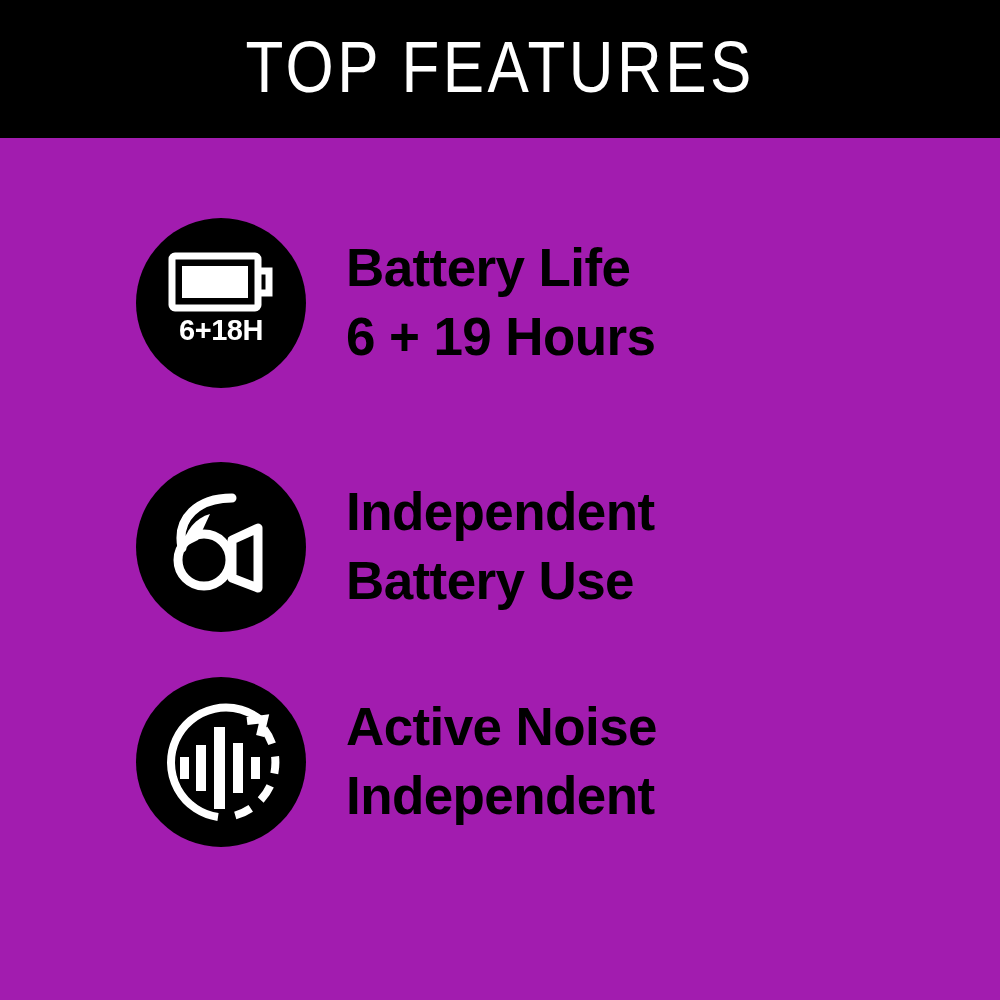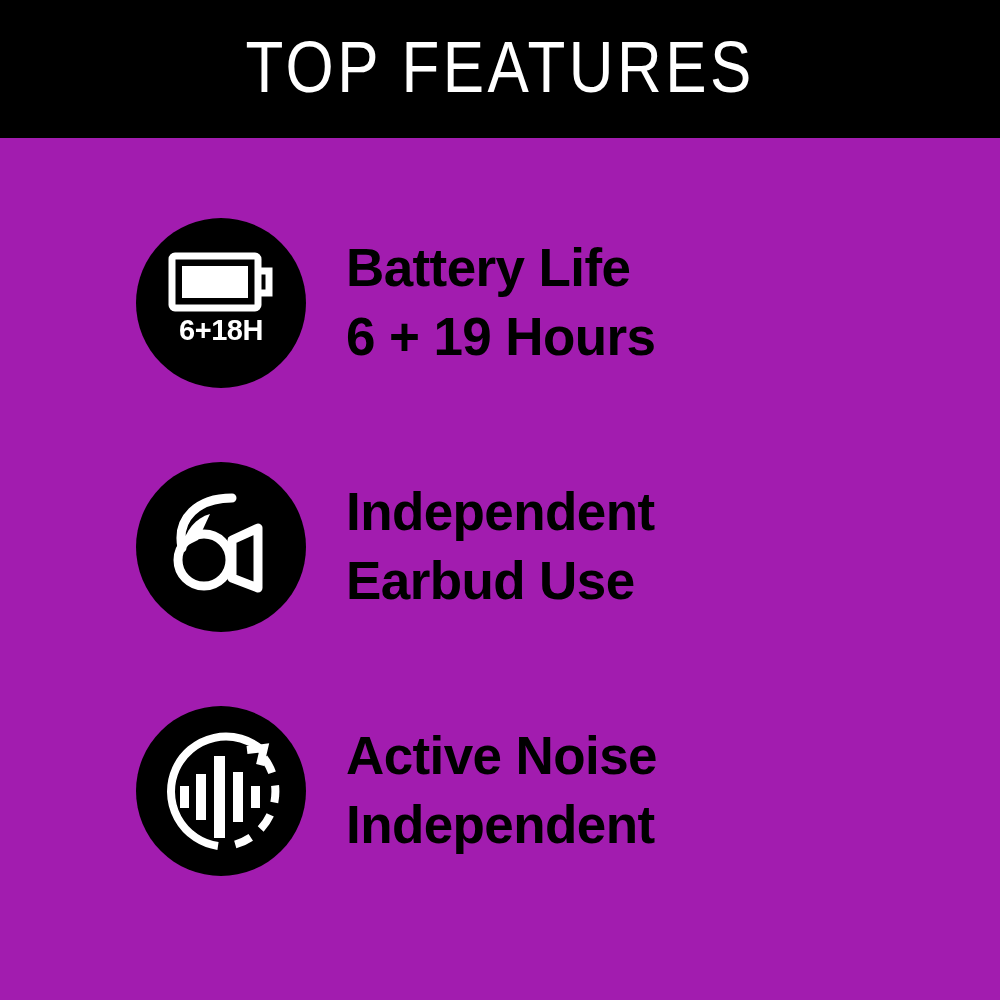--- a/index.html
+++ b/index.html
@@ -52,21 +52,21 @@
   .feature-row {
     position: absolute;
     left: 136px;
     width: 820px;
     height: 170px;
     display: flex;
     align-items: center;
   }
   #feature-row-0 { top: 218px; }
   #feature-row-1 { top: 462px; }
-  #feature-row-2 { top: 706px; }
+  #feature-row-2 { top: 677px; }
 
   .feature-icon-badge {
     position: relative;
     flex: 0 0 auto;
     width: 170px;
     height: 170px;
     border-radius: 50%;
     background: #000000;
     overflow: hidden;
     text-align: right;
@@ -131,21 +131,21 @@
 
         <path d="M46 86 C40 56 62 36 96 36" fill="none" stroke="#ffffff" stroke-width="9" stroke-linecap="round"></path>
         <path d="M46 86 C49 68 60 56 74 52 L62 78 Z" fill="#ffffff"></path>
 
         <path d="M96 78 L122 66 L122 126 L96 116 Z" fill="none" stroke="#ffffff" stroke-width="9" stroke-linejoin="round"></path>
       </svg>
     </div>
 
     <div class="feature-text">
       <span class="line">Independent</span>
-      <span class="line">Earbud Use</span>
+      <span class="line">Battery Use</span>
     </div>
   </div>
 
   <div class="feature-row" id="feature-row-2">
 
     <div class="feature-icon-badge">
       <svg viewBox="0 0 170 170" xmlns="http://www.w3.org/2000/svg">
 
         <path d="M82 140 A55 55 0 1 1 126 44" fill="none" stroke="#ffffff" stroke-width="8" stroke-linecap="butt"></path>
 

